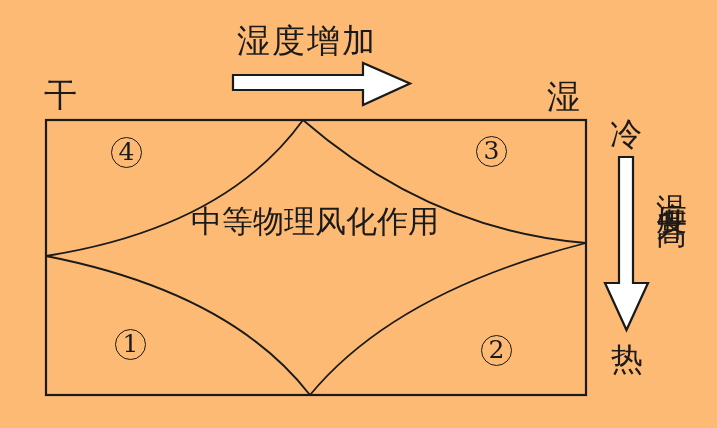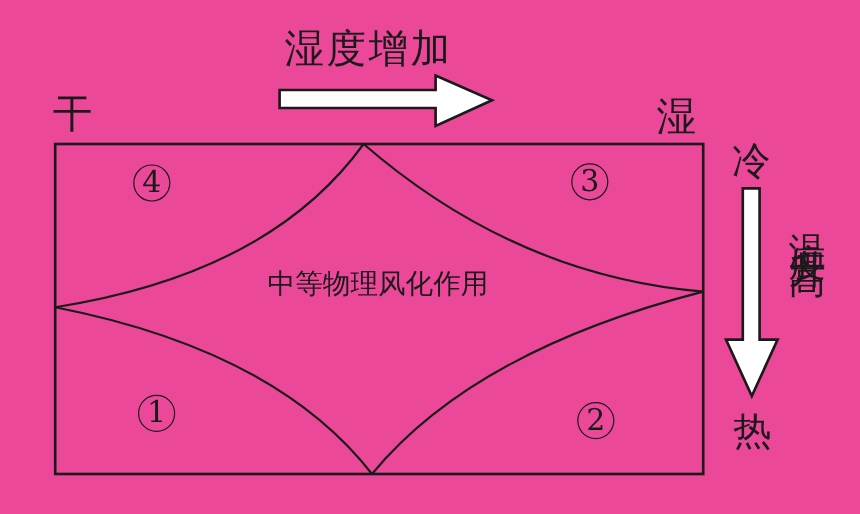--- a/index.html
+++ b/index.html
@@ -4,21 +4,21 @@
 <style>
   html, body {
     margin: 0;
     padding: 0;
     background: #ffffff;
   }
   .canvas {
     position: relative;
     width: 717px;
     height: 428px;
-    background: #ec4899;
+    background: #fdba74;
     font-family: "DejaVu Serif", "Liberation Serif", serif;
     color: #1a1a1a;
     overflow: hidden;
   }
   .canvas svg.geometry {
     position: absolute;
     left: 0;
     top: 0;
     width: 717px;
     height: 428px;
@@ -45,24 +45,24 @@
     left: 656px;
     top: 170px;
     height: 150px;
     font-size: 31px;
     writing-mode: vertical-rl;
     letter-spacing: 7px;
   }
   .center-text {
     position: absolute;
     left: 165px;
-    top: 220px;
+    top: 204px;
     width: 300px;
     text-align: center;
-    font-size: 23px;
+    font-size: 31px;
     line-height: 35px;
     color: #1a1a1a;
   }
   .circle-num {
     position: absolute;
     width: 31px;
     height: 31px;
     border: 1.6px solid #1a1a1a;
     border-radius: 50%;
     box-sizing: border-box;

